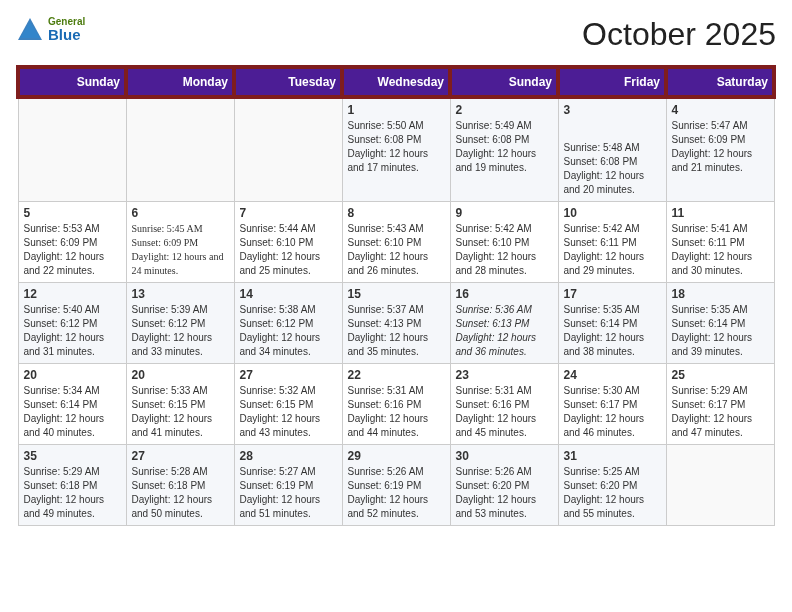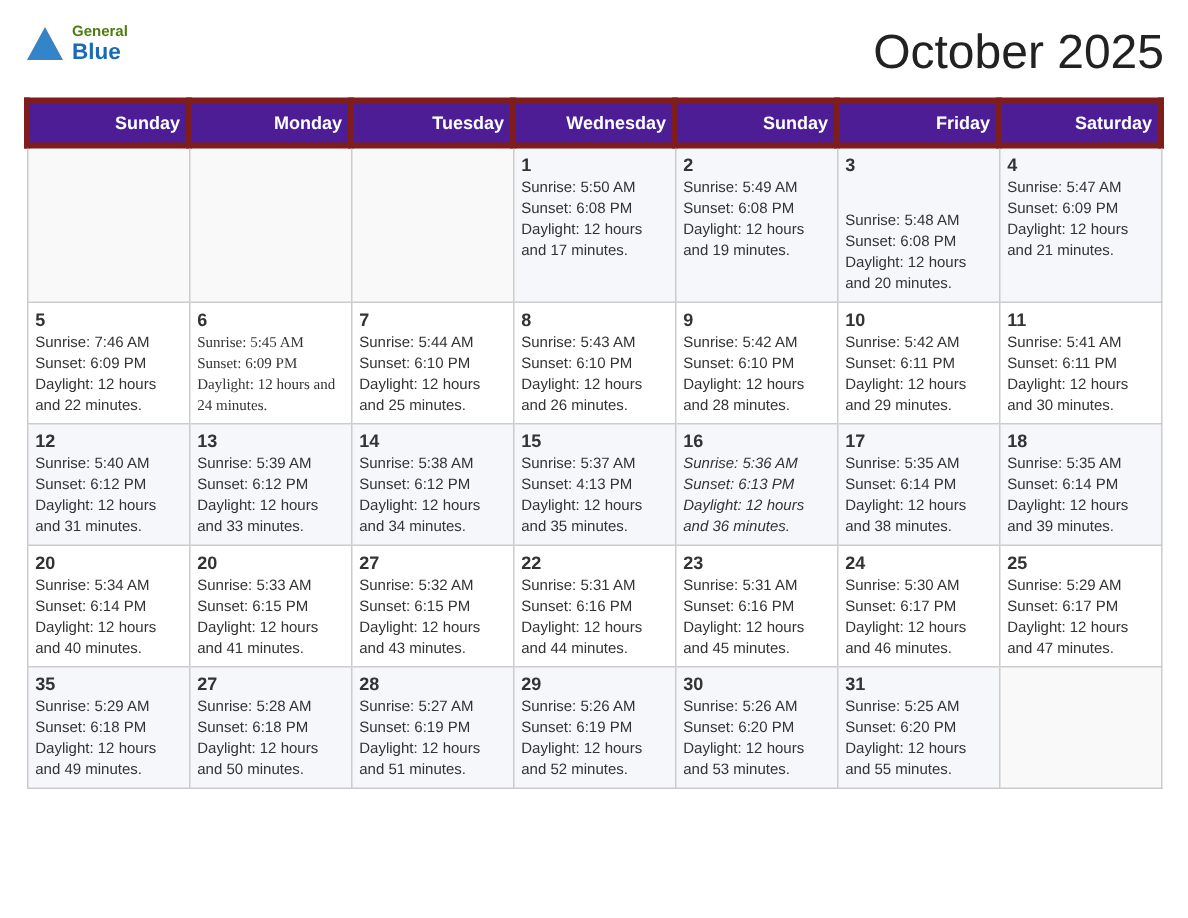--- a/index.html
+++ b/index.html
@@ -153,21 +153,21 @@
         <td>
           <span class="day-num">4</span>
           <div class="day-info" style="white-space: pre-line;">Sunrise: 5:47 AM
 Sunset: 6:09 PM
 Daylight: 12 hours and 21 minutes.</div>
         </td>
       </tr>
       <tr>
         <td>
           <span class="day-num">5</span>
-          <div class="day-info" style="white-space: pre-line;">Sunrise: 7:46 AM
+          <div class="day-info" style="white-space: pre-line;">Sunrise: 5:53 AM
 Sunset: 6:09 PM
 Daylight: 12 hours and 22 minutes.</div>
         </td>
         <td>
           <span class="day-num">6</span>
           <div class="day-info" style="white-space: pre-line; font-family: Liberation Serif, serif;">Sunrise: 5:45 AM
 Sunset: 6:09 PM
 Daylight: 12 hours and 24 minutes.</div>
         </td>
         <td>

